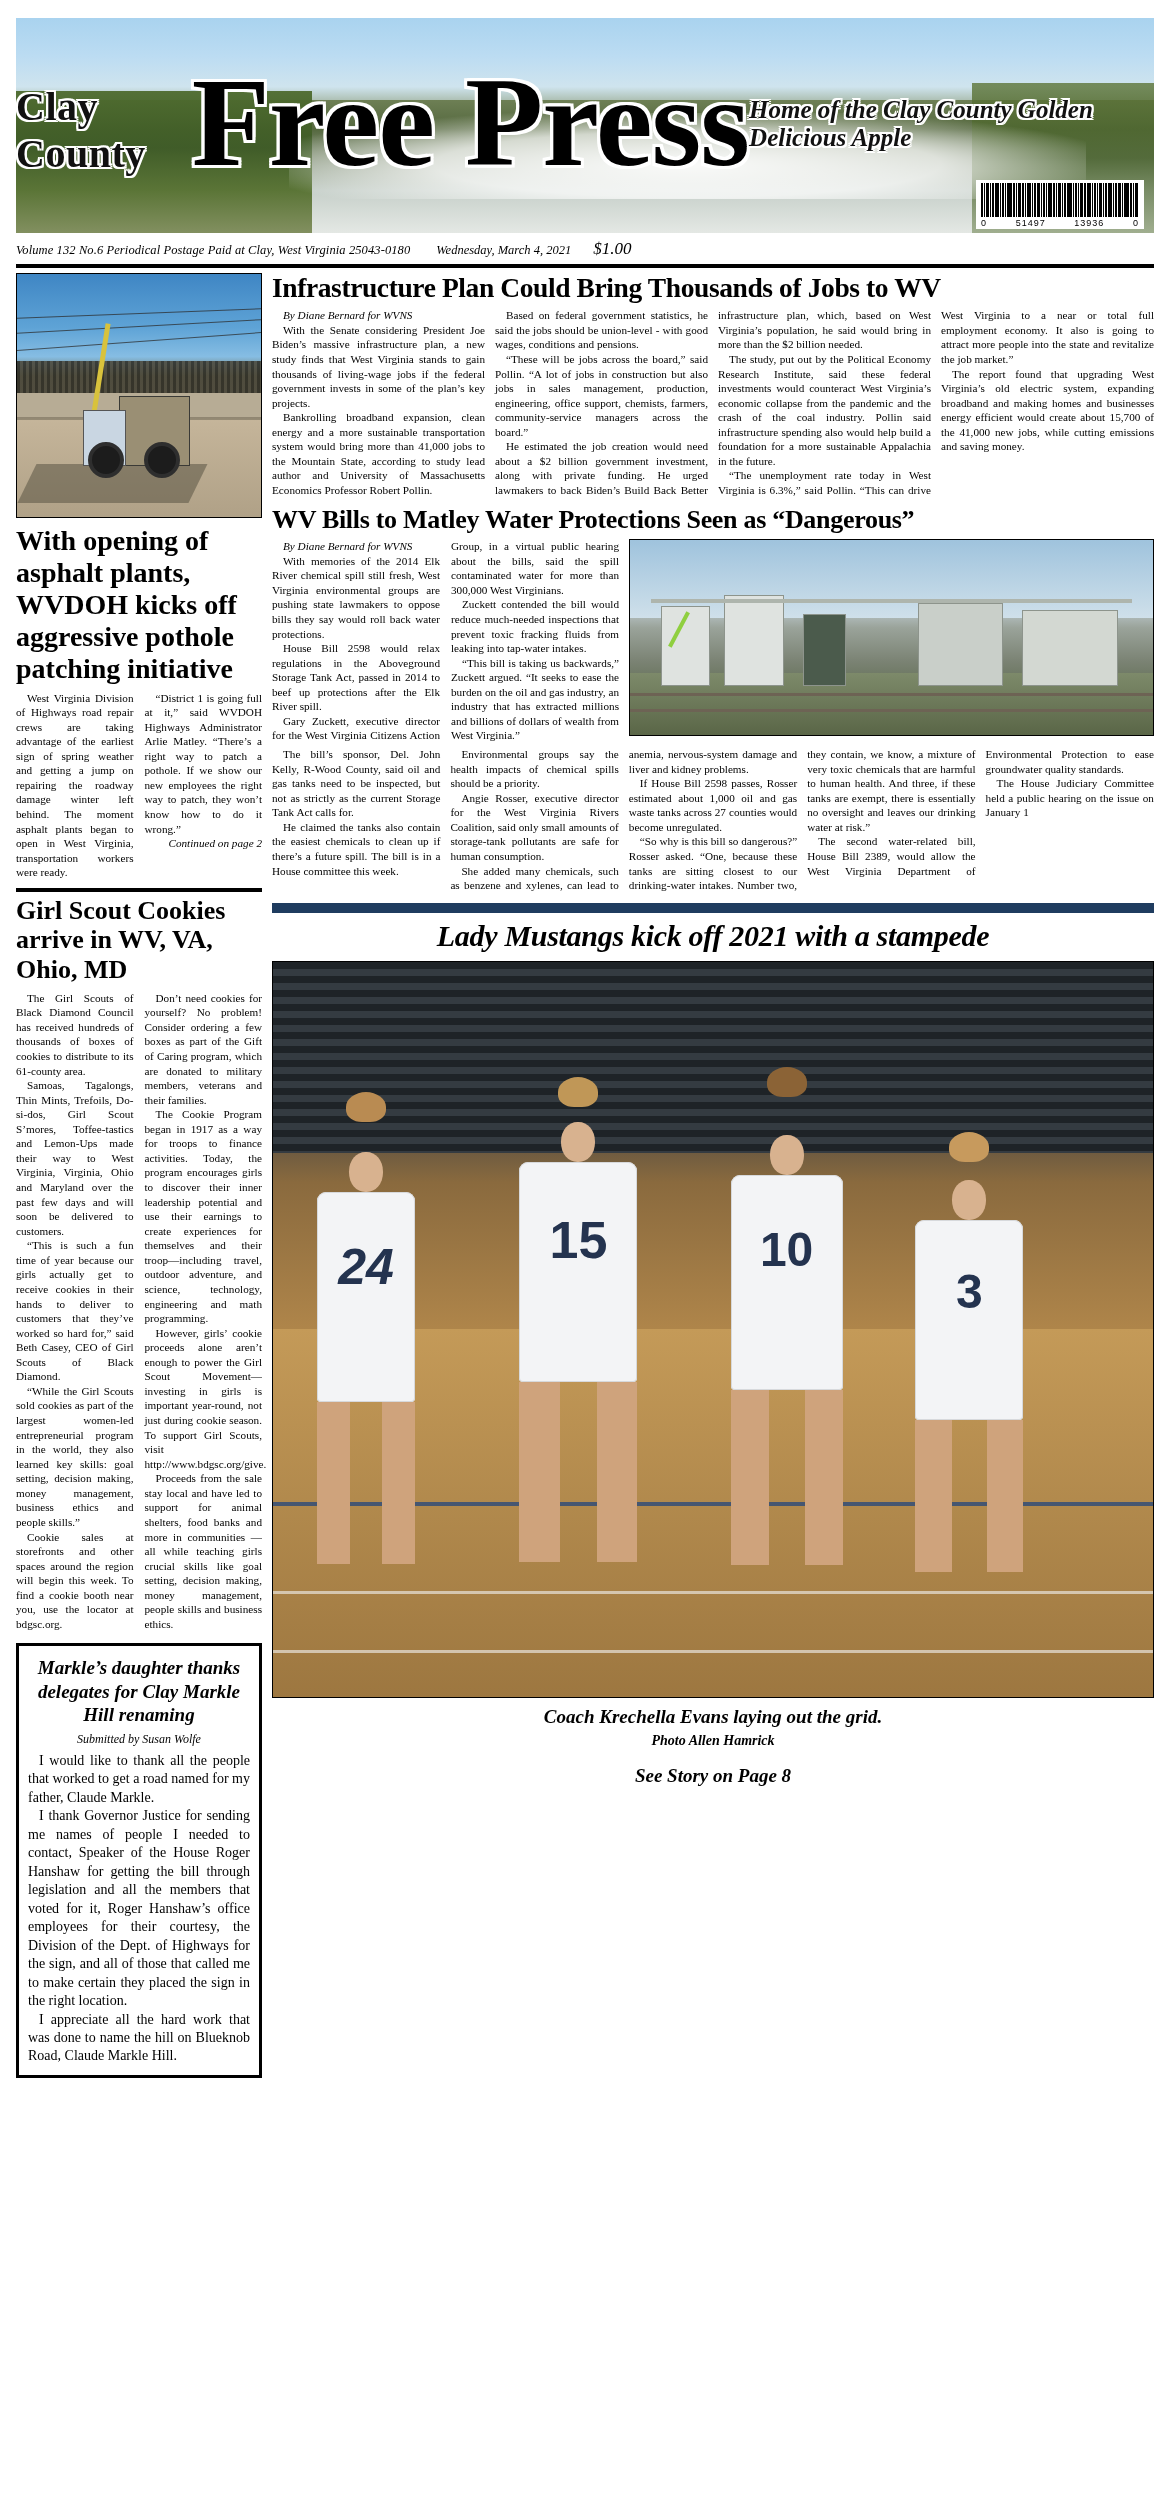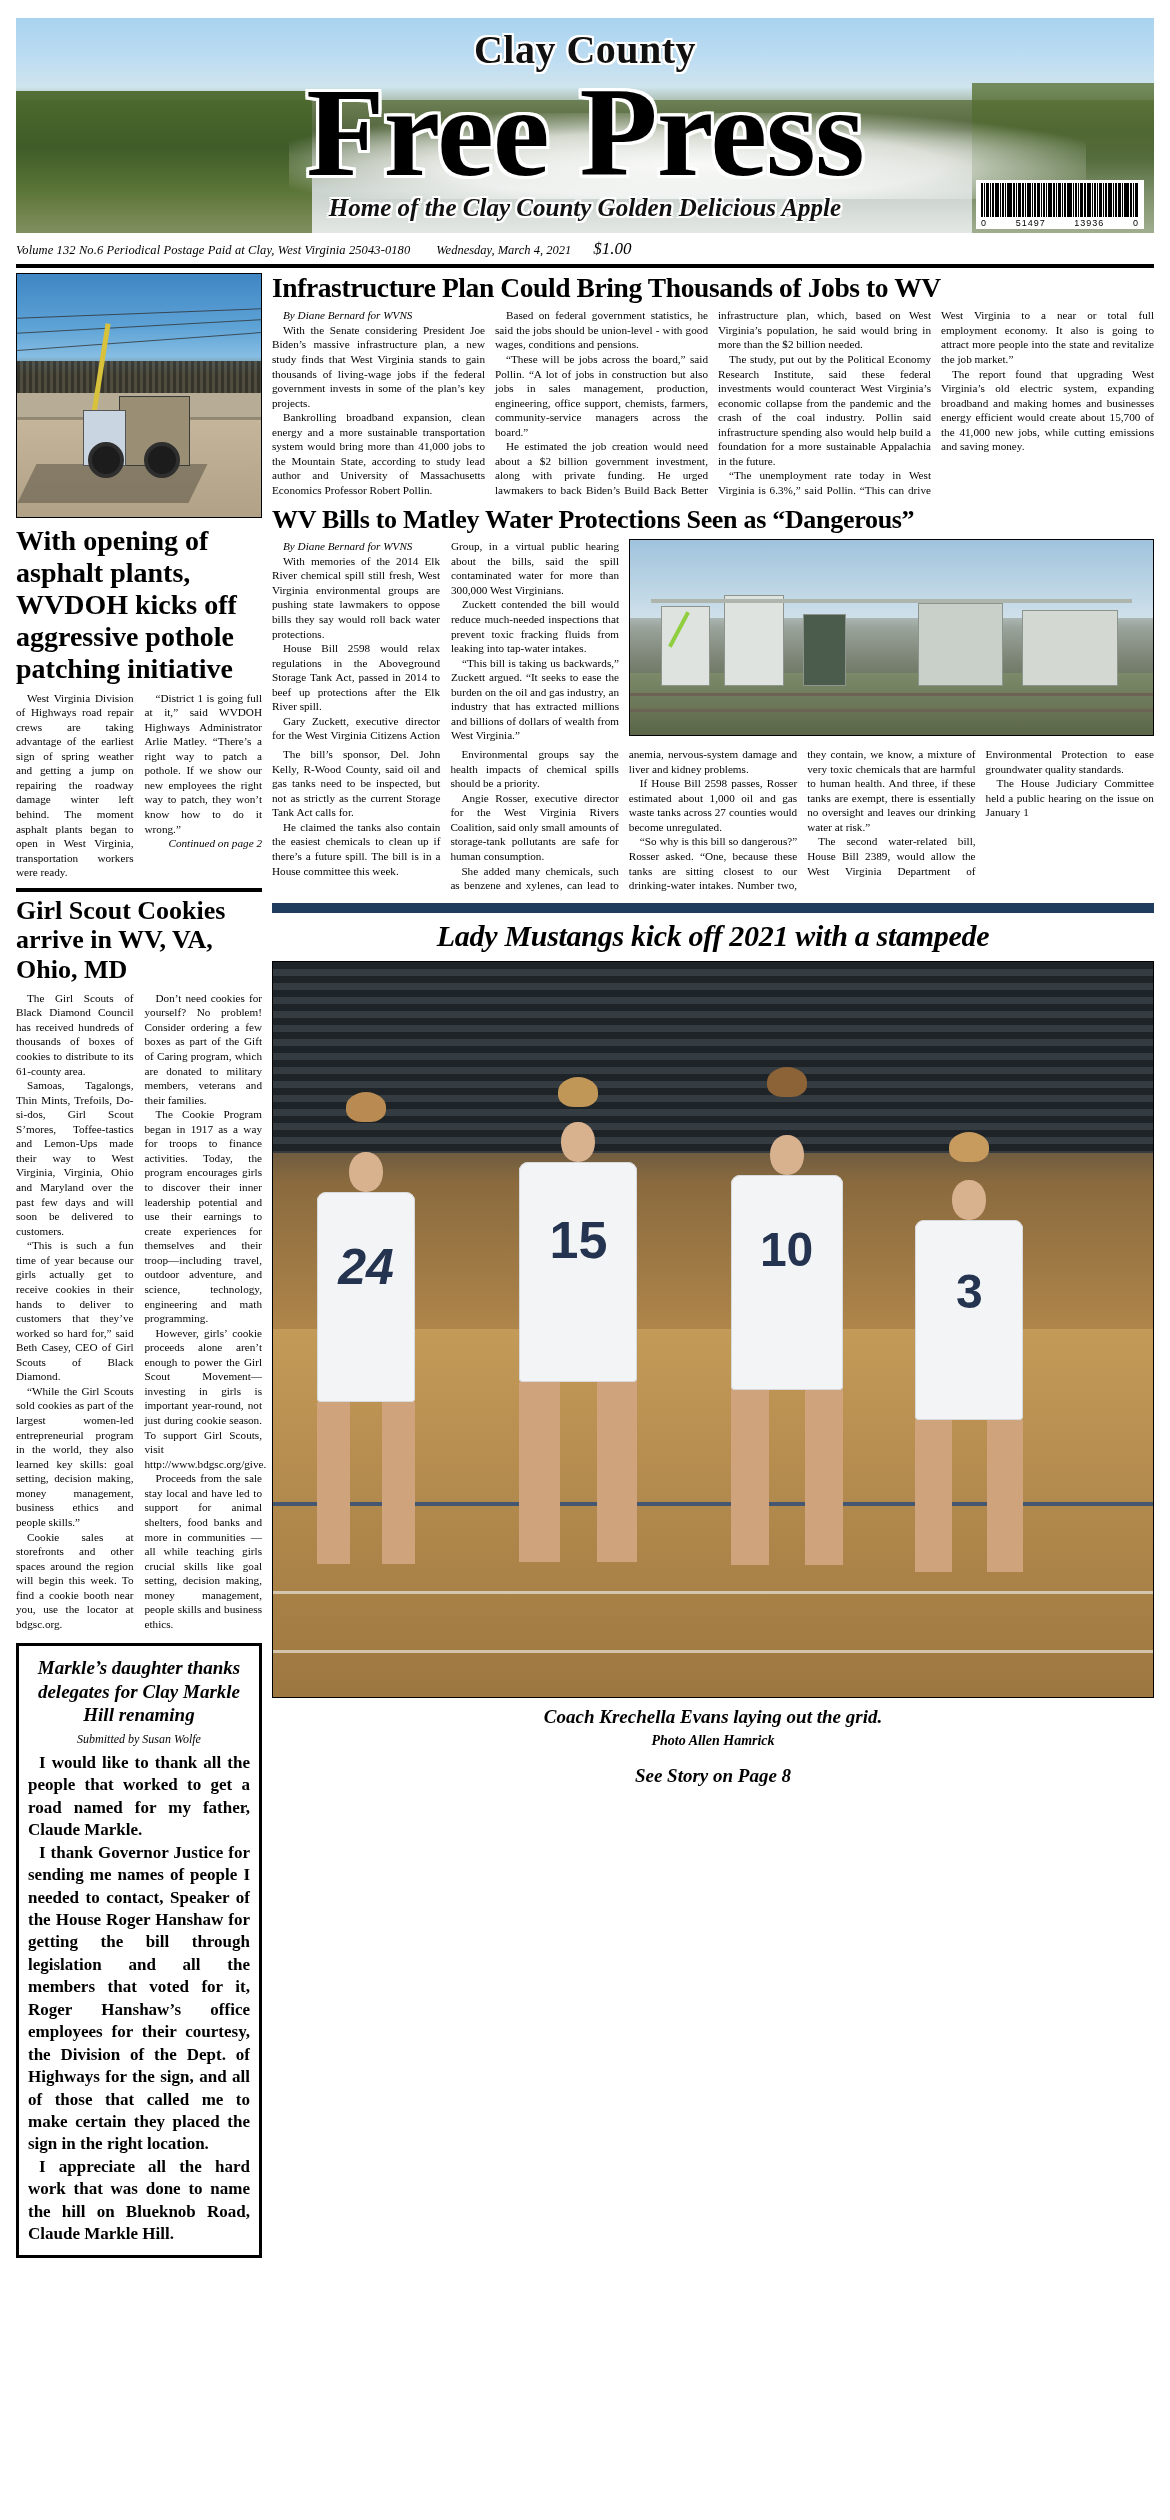--- a/index.html
+++ b/index.html
@@ -11,21 +11,21 @@
     background:linear-gradient(to bottom,#a9d3ef 0%,#bcdcf2 18%,#cfe4ee 32%,#8f9f7e 44%,#6f8758 55%,#b9c4bd 70%,#dfe6e6 84%,#eceeea 100%);}
   .mh-hills{position:absolute;left:0;right:0;top:38%;height:62%;
     background:linear-gradient(to bottom,#6d7f54 0%,#55683f 22%,#8e9b84 45%,#c7d0ca 68%,#e4e8e4 100%);}
   .mh-fog{position:absolute;left:24%;right:6%;top:44%;height:40%;
     background:radial-gradient(ellipse at 50% 60%,rgba(255,255,255,.95) 0%,rgba(255,255,255,.72) 45%,rgba(255,255,255,0) 78%);}
   .mh-trees-l{position:absolute;left:0;top:34%;width:26%;height:66%;
     background:linear-gradient(to bottom,#4e6b2e 0%,#3d5a25 40%,#55702f 70%,#7d8b59 100%);
     opacity:.95;}
   .mh-trees-r{position:absolute;right:0;top:30%;width:16%;height:70%;
     background:linear-gradient(to bottom,#5c7436 0%,#46602a 50%,#8fa07a 100%);opacity:.8;}
-  .mh-inner{position:absolute;inset:0;display:flex;flex-direction:column;align-items:center;justify-content:flex-start;}
+  .mh-inner{position:absolute;inset:0;display:flex;flex-direction:row;align-items:center;justify-content:flex-start;}
   .mh-county{margin-top:8px;font-family:"Liberation Serif",serif;font-weight:bold;font-size:40px;
     letter-spacing:.5px;color:#111;text-shadow:
       -2px -2px 0 #fff, 2px -2px 0 #fff, -2px 2px 0 #fff, 2px 2px 0 #fff,
       0 -2px 0 #fff, 0 2px 0 #fff, -2px 0 0 #fff, 2px 0 0 #fff;}
   .mh-title{margin-top:-6px;font-family:"Liberation Serif",serif;font-weight:bold;font-size:128px;
     line-height:1.02;letter-spacing:-1px;color:#000;white-space:nowrap;text-shadow:
       -3px -3px 0 #fff, 3px -3px 0 #fff, -3px 3px 0 #fff, 3px 3px 0 #fff,
       0 -3px 0 #fff, 0 3px 0 #fff, -3px 0 0 #fff, 3px 0 0 #fff;}
   .mh-tag{margin-top:-4px;font-family:"Liberation Serif",serif;font-weight:bold;font-style:italic;
     font-size:25px;color:#111;text-shadow:
@@ -134,21 +134,21 @@
   .cap-photo{font-family:"Liberation Serif",serif;font-weight:bold;font-style:italic;font-size:14px;
     text-align:center;margin:5px 0 0 0;}
   .cap-see{font-family:"Liberation Serif",serif;font-weight:bold;font-style:italic;font-size:19px;
     text-align:center;margin:16px 0 0 0;}
 
   
   .boxed{border:3px solid #000;padding:8px 9px 9px 9px;margin-top:12px;}
   .boxed h2{font-family:"Liberation Serif",serif;font-weight:bold;font-style:italic;font-size:19px;
     line-height:1.22;text-align:center;margin:2px 0 6px 0;}
   .boxed .sub{font-style:italic;font-size:12px;text-align:center;margin-bottom:5px;}
-  .boxed .body{font-size:17px;line-height:1.32;text-align:justify;font-weight:bold;}
+  .boxed .body{font-size:14px;line-height:1.32;text-align:justify;}
   .boxed .body p{margin:0;text-indent:11px;}
 </style>
 </head>
 <body>
 
 <div class="page">
 
   <div class="masthead">
     <div class="mh-hills"></div>
     <div class="mh-trees-l"></div>

